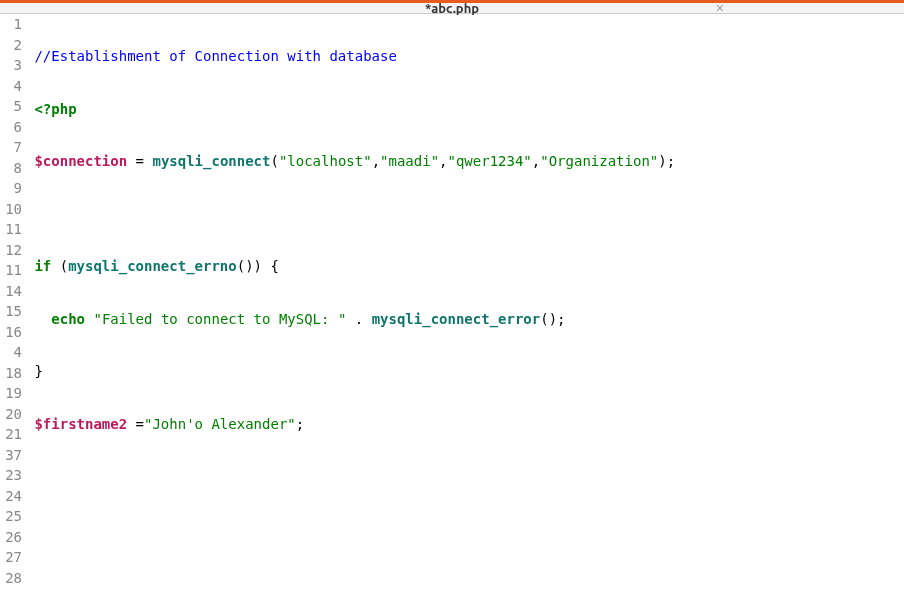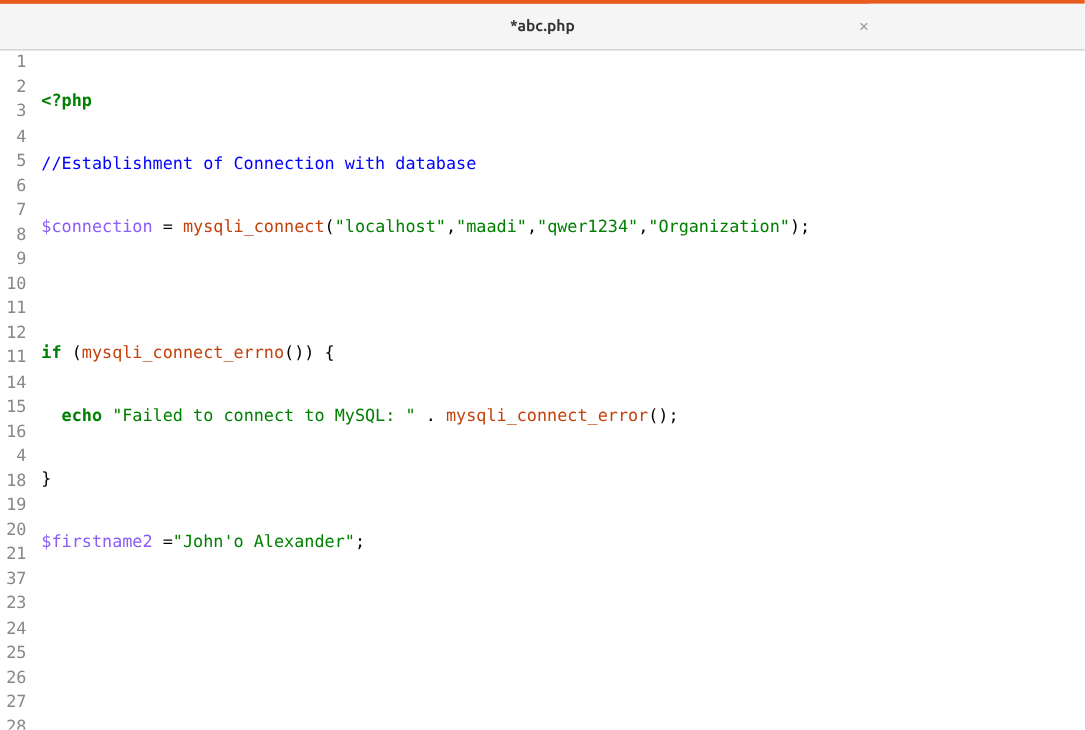--- a/index.html
+++ b/index.html
@@ -5,21 +5,21 @@
     * { margin: 0; padding: 0; box-sizing: border-box; }
     body {
       font-family: "DejaVu Sans Mono", "Consolas", "Monaco", monospace;
       font-size: 14px;
       background: #fff;
       width: 904px;
       height: 608px;
       overflow: hidden;
     }
     .titlebar {
-      height: 42px;
+      height: 14px;
       background: #f5f5f5;
       border-top: 3px solid #e85b1e;
       border-bottom: 1px solid #ccc;
       display: flex;
       align-items: center;
       justify-content: center;
       position: relative;
     }
     .tab-title {
       font-weight: bold;
@@ -64,22 +64,22 @@
     }
     .code-line {
       position: relative;
       height: 20.5px;
       line-height: 20.5px;
     }
     
     
     .kw   { color: #008000; font-weight: bold; }  
     .cm   { color: #0000ff; }                     
-    .var  { color: #8b5cf6; }                     
-    .fn   { font-weight: normal; color: #c2410c; }     
+    .var  { color: #be185d; font-weight: bold; }                     
+    .fn   { font-weight: bold; color: #0f766e; }     
     .str  { color: #008000; }                     
     .op   { color: #000; }
   </style>
 </head>
 <body>
 
 <div class="titlebar">
   <div class="active-indicator"></div>
   <span class="tab-title">*abc.php</span>
   <span class="close-btn">×</span>
@@ -111,22 +111,22 @@
     <div class="line">37</div>
     <div class="line">23</div>
     <div class="line">24</div>
     <div class="line">25</div>
     <div class="line">26</div>
     <div class="line">27</div>
     <div class="line">28</div>
   </div>
 
   <div class="code">
+    <div class="code-line"> <span class="cm">//Establishment of Connection with database</span></div>
     <div class="code-line"> <span class="kw">&lt;?php</span></div>
-    <div class="code-line"> <span class="cm">//Establishment of Connection with database</span></div>
     <div class="code-line"> <span class="var">$connection</span><span class="op"> = </span><span class="fn">mysqli_connect</span><span class="op">(</span><span class="str">"localhost"</span><span class="op">,</span><span class="str">"maadi"</span><span class="op">,</span><span class="str">"qwer1234"</span><span class="op">,</span><span class="str">"Organization"</span><span class="op">);</span></div>
     <div class="code-line"></div>
     <div class="code-line"> <span class="kw">if</span><span class="op"> (</span><span class="fn">mysqli_connect_errno</span><span class="op">()) {</span></div>
     <div class="code-line">   <span class="kw">echo</span> <span class="str">"Failed to connect to MySQL: "</span><span class="op"> . </span><span class="fn">mysqli_connect_error</span><span class="op">();</span></div>
     <div class="code-line"> <span class="op">}</span></div>
     <div class="code-line"> <span class="var">$firstname2</span><span class="op"> =</span><span class="str">"John'o Alexander"</span><span class="op">;</span></div>
     
     
     
     

